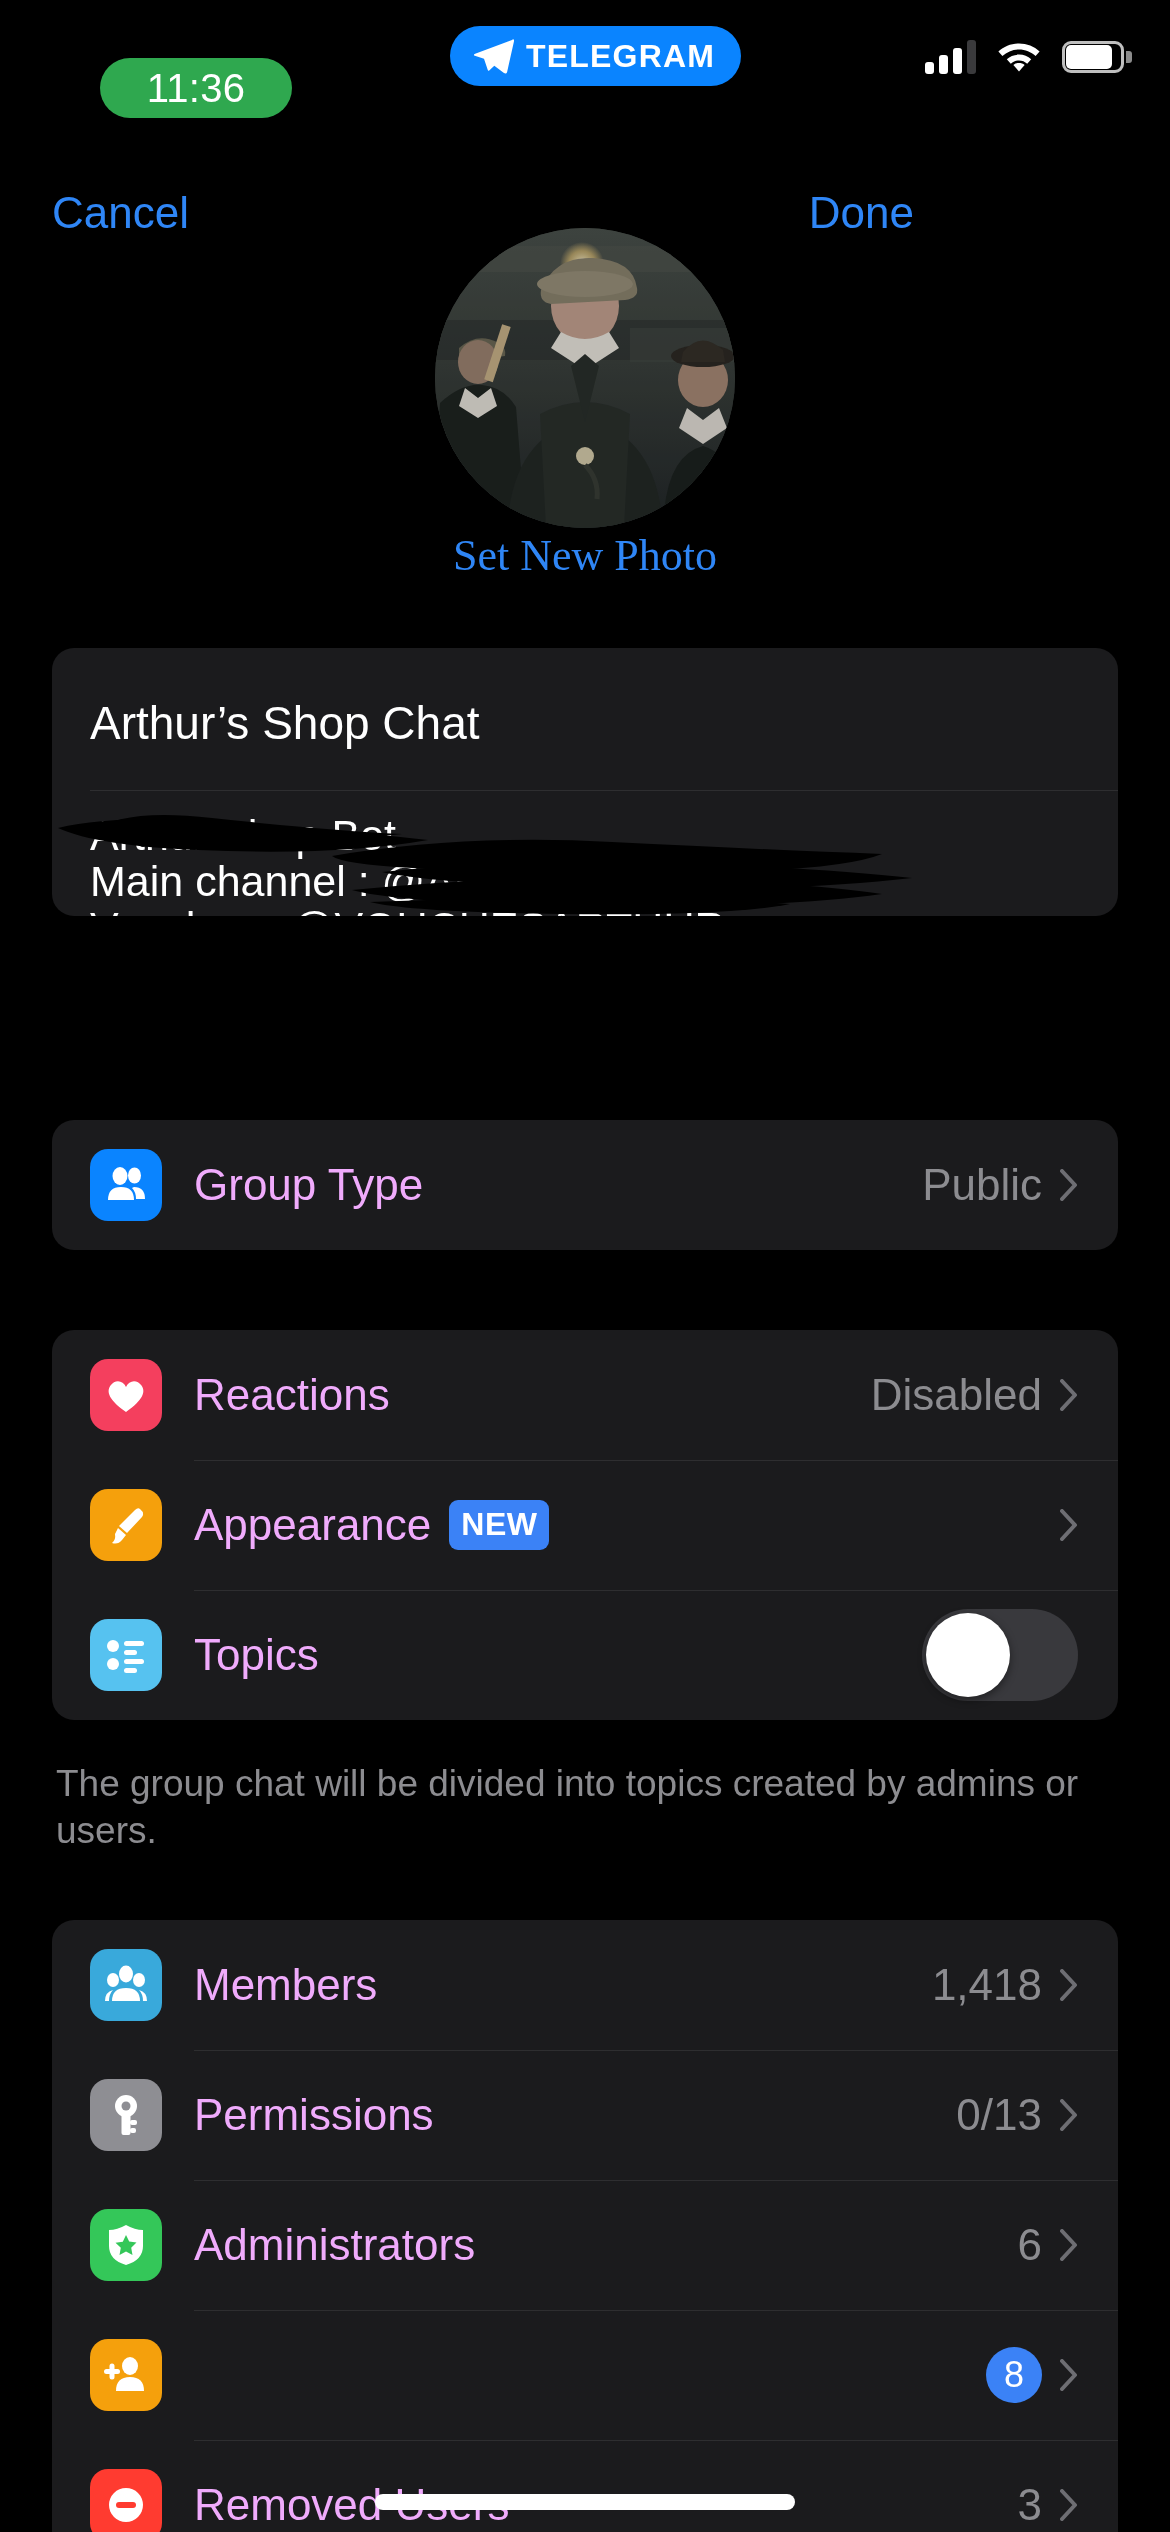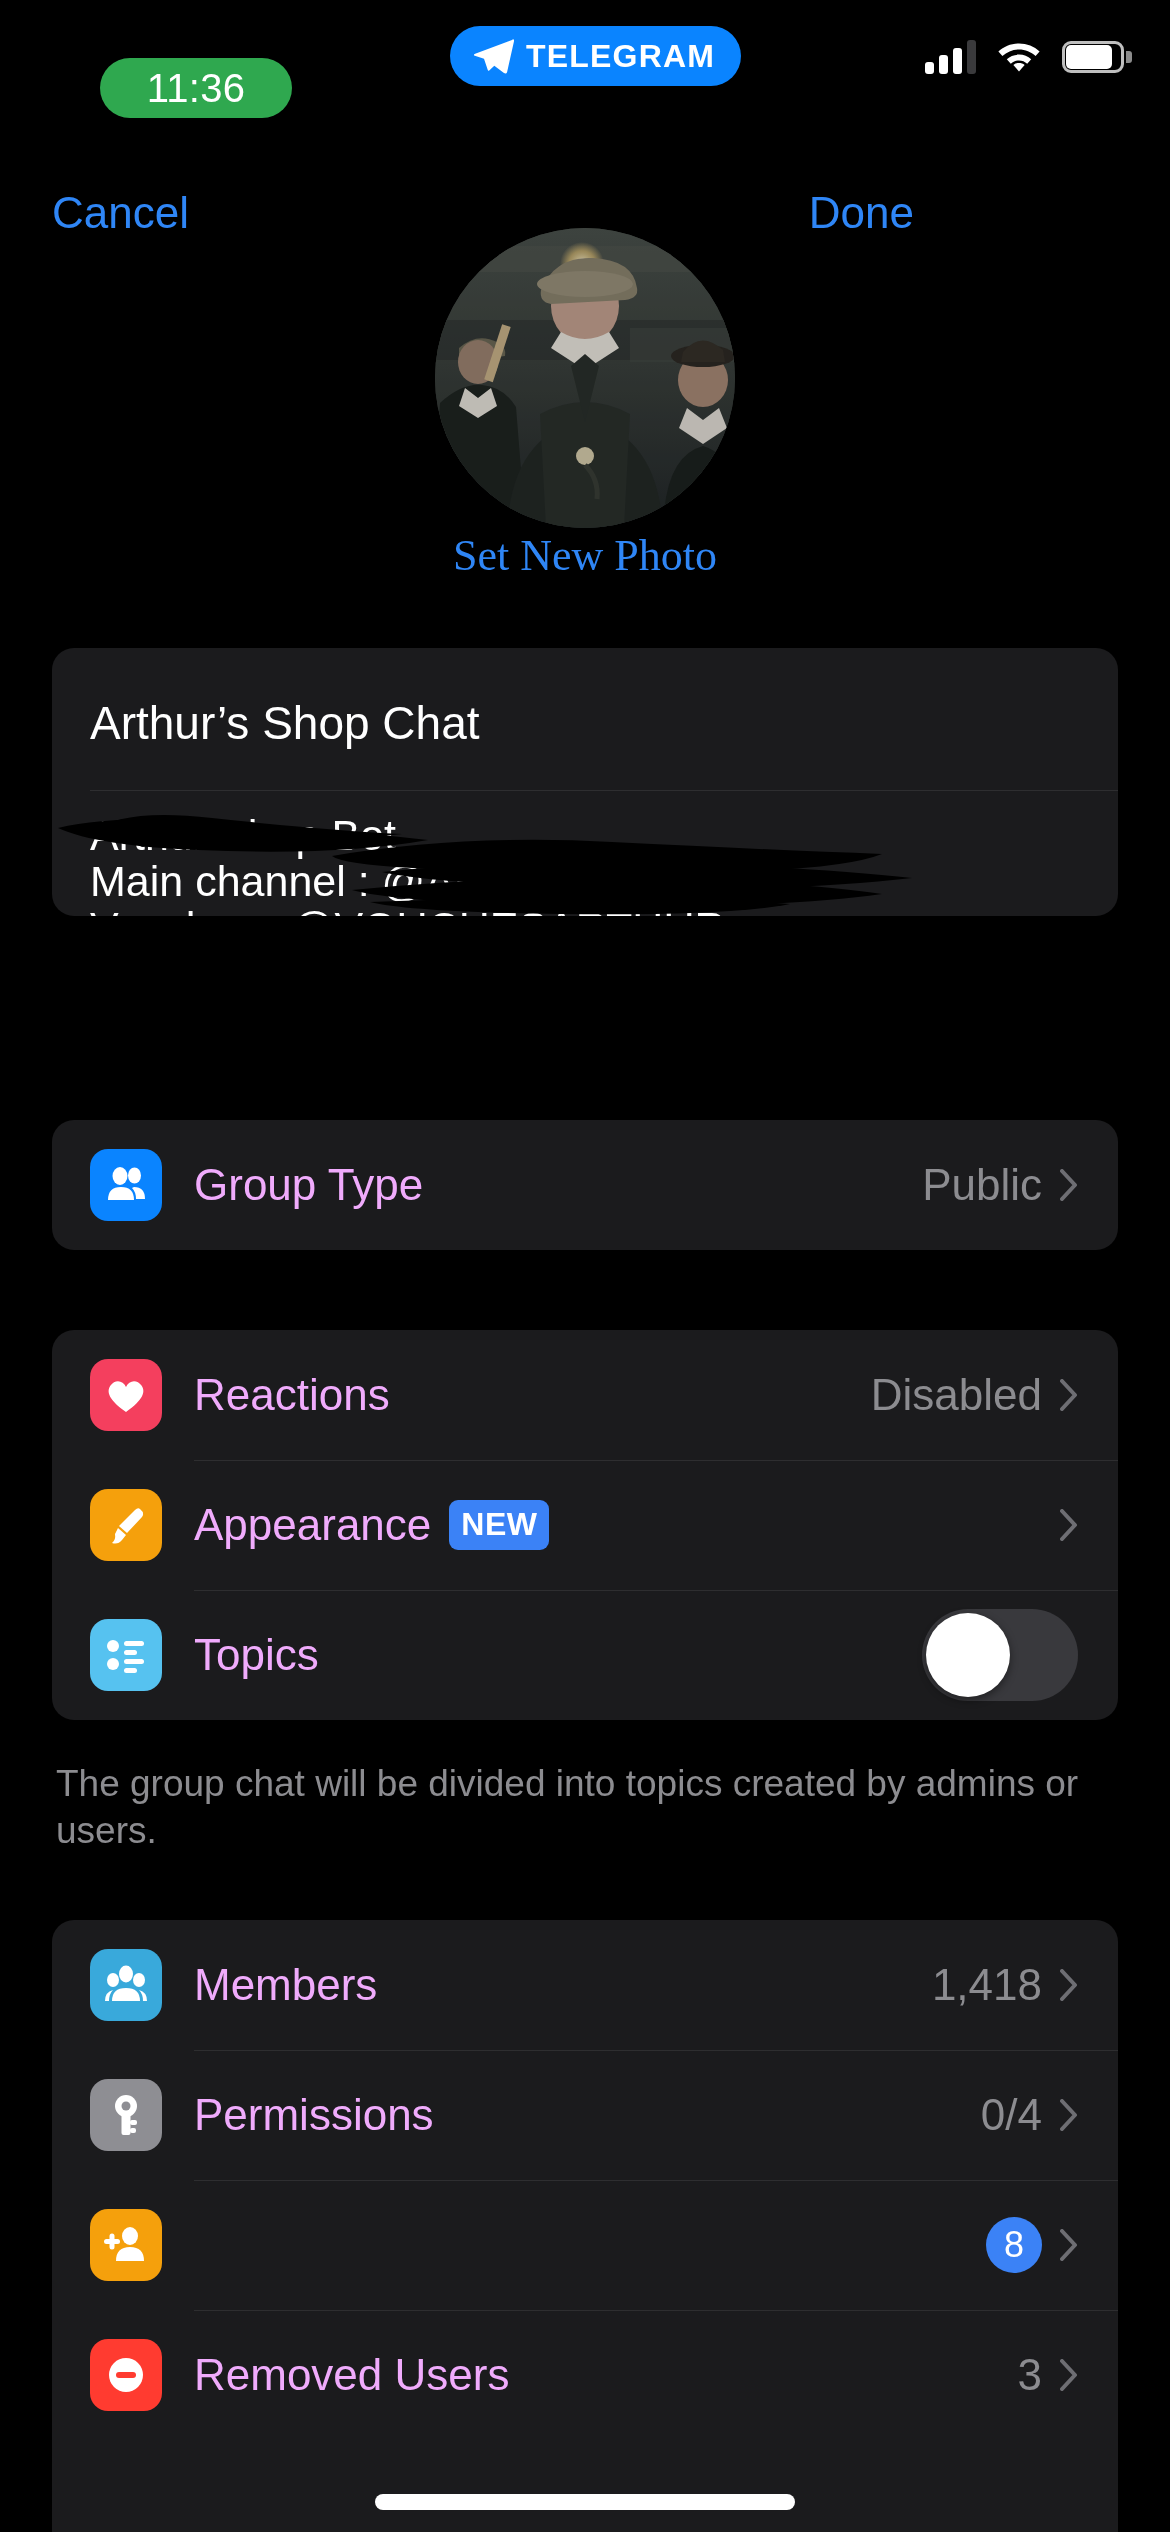--- a/index.html
+++ b/index.html
@@ -363,27 +363,42 @@
         <svg width="38" height="44" viewBox="0 0 38 44">
           <circle cx="19" cy="13" r="11" fill="#fff"></circle>
           <circle cx="19" cy="13" r="4.5" fill="#8E8E93"></circle>
           <rect x="14.5" y="20" width="9" height="22" rx="2" fill="#fff"></rect>
           <rect x="23" y="27" width="7" height="5" rx="2" fill="#fff"></rect>
           <rect x="23" y="35" width="6" height="5" rx="2" fill="#fff"></rect>
         </svg>
       </div>
       <div class="row-label">Permissions</div>
       <div class="row-right">
-        <span class="row-value">0/4</span>
-        <svg class="chev" viewBox="0 0 18 32">
-          <path d="M2 2 L15 16 L2 30" stroke="#6E6E73" stroke-width="4" fill="none" stroke-linecap="round" stroke-linejoin="round"></path>
-        </svg>
-      </div>
-    </div>
-
+        <span class="row-value">0/13</span>
+        <svg class="chev" viewBox="0 0 18 32">
+          <path d="M2 2 L15 16 L2 30" stroke="#6E6E73" stroke-width="4" fill="none" stroke-linecap="round" stroke-linejoin="round"></path>
+        </svg>
+      </div>
+    </div>
+
+    <div class="row">
+      <div class="icon-tile" style="background:#34C759">
+        <svg width="38" height="44" viewBox="0 0 38 44">
+          <path d="M19 2 q9 5 17 5 v16 q0 14-17 19 q-17-5-17-19 V7 q8 0 17-5z" fill="#fff"></path>
+          <path d="M19 12 l3.2 6.6 7.3 1-5.3 5.1 1.3 7.2L19 28.5 12.5 32l1.3-7.2-5.3-5.1 7.3-1z" fill="#34C759"></path>
+        </svg>
+      </div>
+      <div class="row-label">Administrators</div>
+      <div class="row-right">
+        <span class="row-value">6</span>
+        <svg class="chev" viewBox="0 0 18 32">
+          <path d="M2 2 L15 16 L2 30" stroke="#6E6E73" stroke-width="4" fill="none" stroke-linecap="round" stroke-linejoin="round"></path>
+        </svg>
+      </div>
+    </div>
 
     <div class="row">
       <div class="icon-tile" style="background:#F5A00C">
         <svg width="46" height="40" viewBox="0 0 46 40">
           <ellipse cx="27" cy="11" rx="8" ry="9" fill="#fff"></ellipse>
           <path d="M13 36 q0-14 14-14 q14 0 14 14z" fill="#fff"></path>
           <rect x="1" y="14" width="16" height="5" rx="2.5" fill="#fff"></rect>
           <rect x="6.5" y="8.5" width="5" height="16" rx="2.5" fill="#fff"></rect>
         </svg>
       </div>

